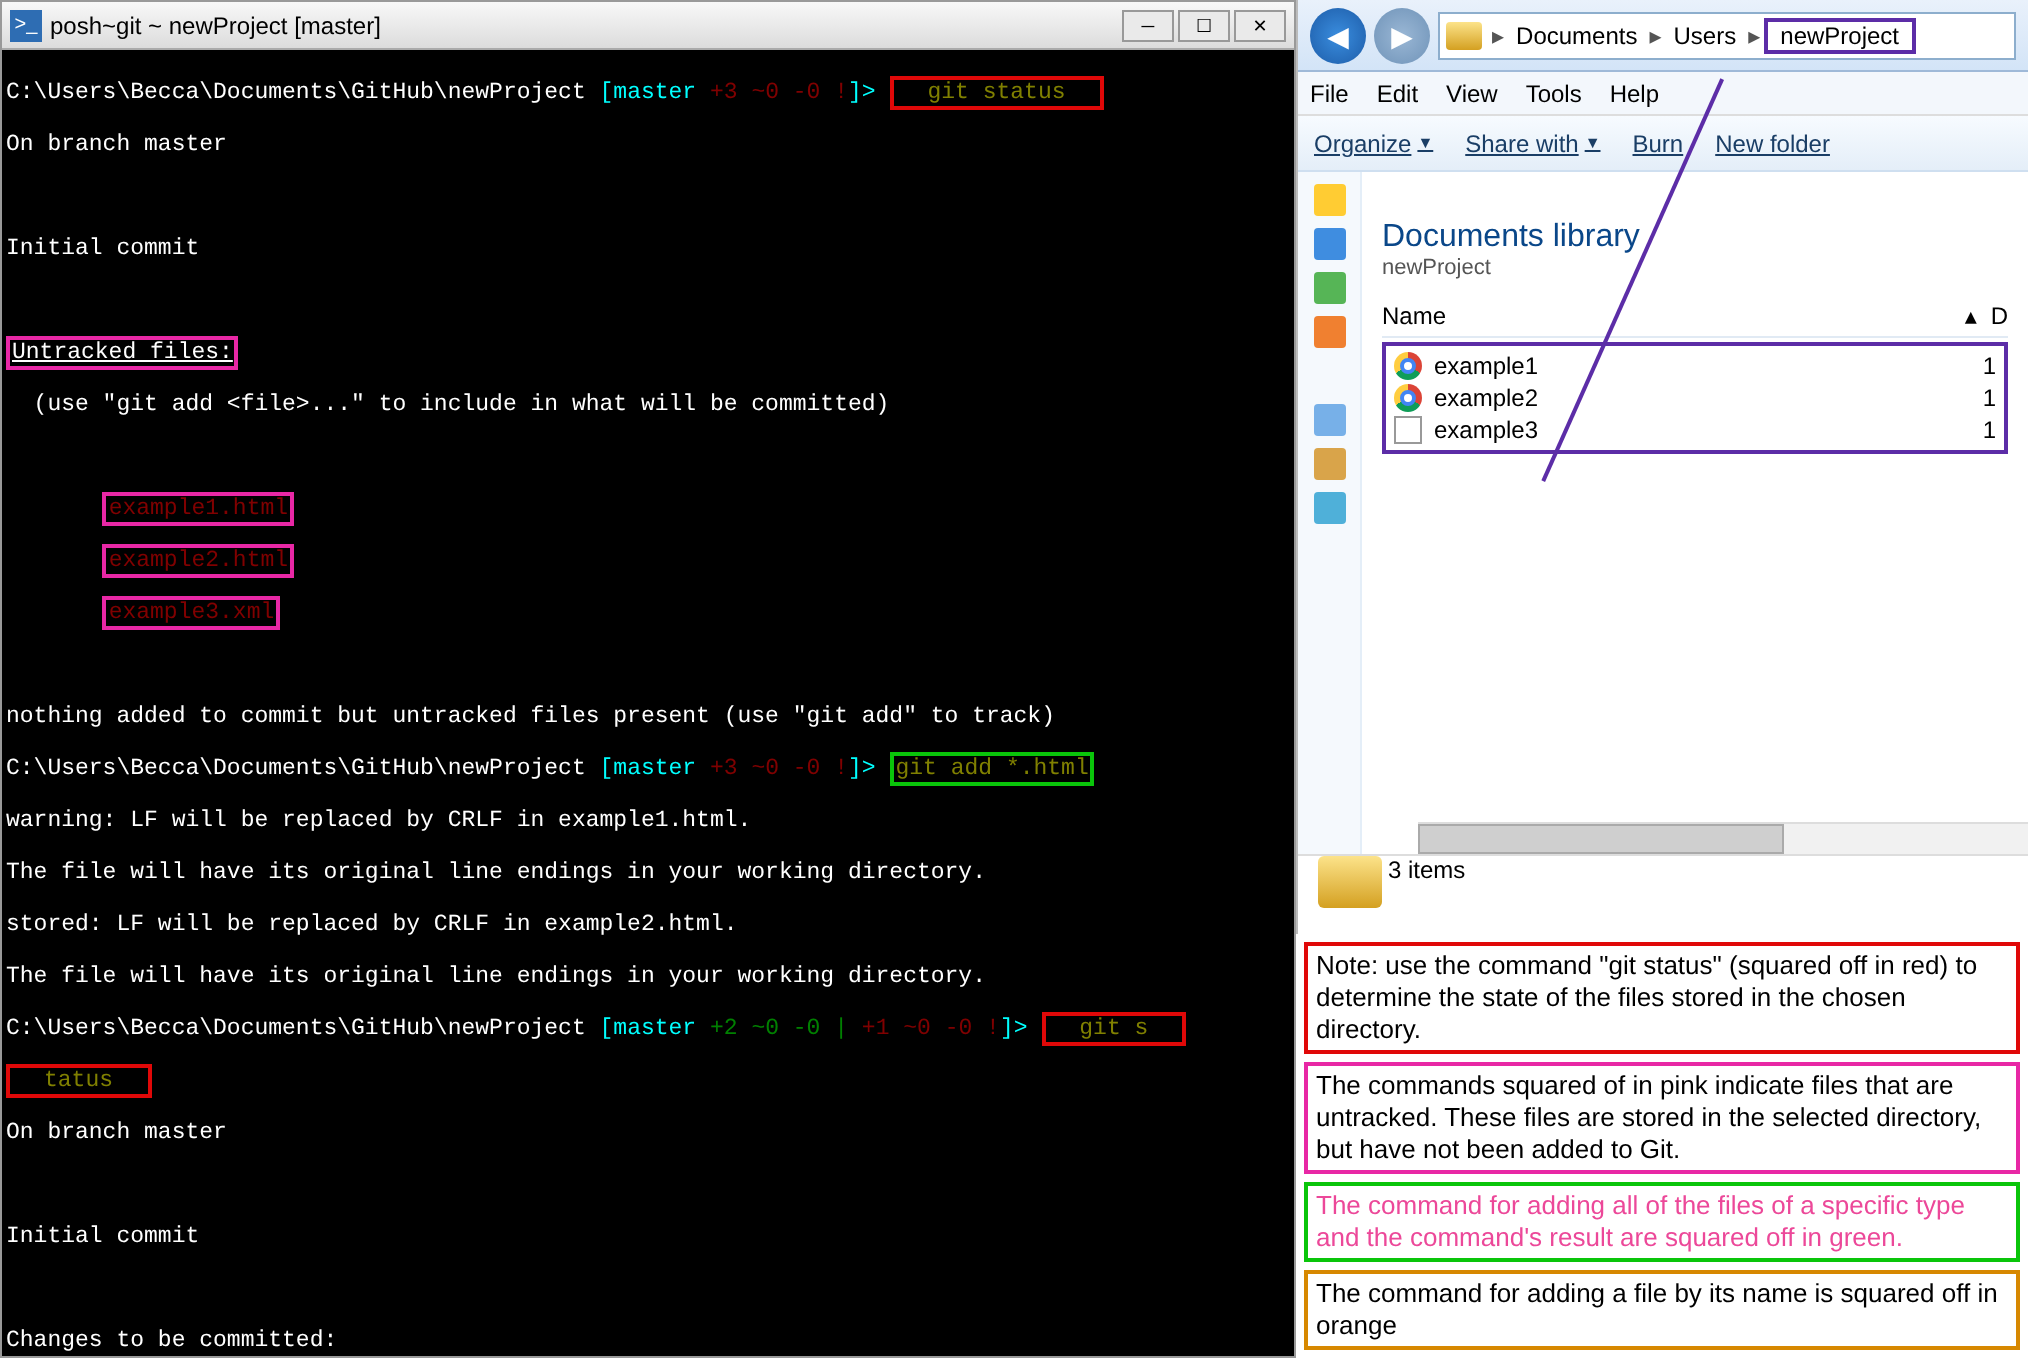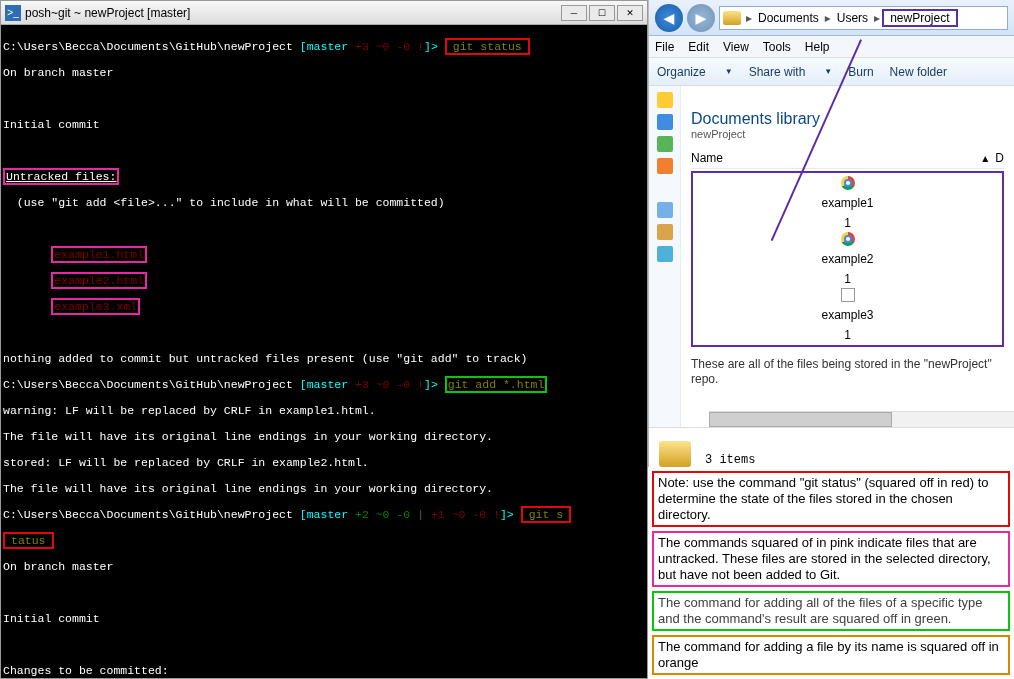--- a/index.html
+++ b/index.html
@@ -13,65 +13,65 @@
 .win-btn { width: 26px; height: 16px; border: 1px solid #999; background: #eaeaea; font-size: 9px; display: flex; align-items: center; justify-content: center; cursor: pointer; }
 .terminal { flex: 1; background: #000; font-family: "Consolas","Courier New",monospace; font-size: 11.5px; line-height: 13px; color: #ccc; padding: 2px 2px; overflow: hidden; white-space: pre; }
 .terminal .ln { display: block; }
 .white { color: #fff; }
 .cyan { color: #00ffff; }
 .green { color: #00ff00; }
 .dgreen { color: #008000; }
 .red { color: #a00; }
 .dred { color: #800000; }
 .yellow { color: #808000; }
-.box-red { border: 2px solid #e00808; padding: 0 6px; }
+.box-red { border: 2px solid #e00808; padding: 0 17px; }
 .box-pink { border: 2px solid #e827a5; padding: 0 1px; }
 .box-green { border: 2px solid #0ac50a; padding: 0 1px; }
 .uline { text-decoration: underline; }
 
 .explorer { width: 366px; height: 480px; border-left: 1px solid #bbb; display: flex; flex-direction: column; background: #fff; }
 .exp-nav { height: 36px; background: linear-gradient(#e9f1fb,#d3e4f7); display: flex; align-items: center; padding: 0 6px; gap: 4px; border-bottom: 1px solid #9fb9d8; }
 .nav-btn { width: 28px; height: 28px; border-radius: 50%; background: radial-gradient(#3a8dde,#1d5ca8); display: flex; align-items: center; justify-content: center; color: #fff; font-size: 14px; cursor: pointer; }
 .nav-btn.disabled { background: radial-gradient(#9ab7d5,#6f93b8); }
 .crumb-bar { flex: 1; height: 24px; background: #fff; border: 1px solid #8daecd; display: flex; align-items: center; font-size: 12px; }
 .crumb-sep { padding: 0 2px; color: #555; }
 .crumb { padding: 0 4px; cursor: pointer; }
 .crumb.boxed { border: 2px solid #5c2da7; padding: 0 6px; }
 .folder-glyph { width: 18px; height: 14px; margin: 0 3px; background: linear-gradient(#fce38a,#d4a021); border-radius: 2px; display: inline-block; }
 .exp-menu { height: 22px; background: #f3f7fc; display: flex; align-items: center; padding: 0 6px; gap: 14px; font-size: 12px; border-bottom: 1px solid #ddd; }
 .exp-toolbar { height: 28px; background: linear-gradient(#f7fbff,#e4eef8); display: flex; align-items: center; padding: 0 8px; gap: 16px; font-size: 12px; border-bottom: 1px solid #cfdff0; color: #1a3e66; }
-.exp-toolbar .ti { cursor: pointer; display: flex; align-items: center; gap: 19px; }
+.exp-toolbar .ti { cursor: pointer; display: flex; align-items: center; gap: 3px; text-decoration: underline; }
 .drop { font-size: 8px; }
 .exp-body { flex: 1; display: flex; overflow: hidden; }
 .exp-side { width: 32px; background: #f5f9fd; border-right: 1px solid #e4eef8; display: flex; flex-direction: column; align-items: center; padding-top: 6px; gap: 6px; }
 .side-ico { width: 16px; height: 16px; border-radius: 2px; }
 .exp-main { flex: 1; padding: 24px 10px; position: relative; }
 .lib-title { font-size: 16px; color: #0a4789; }
 .lib-sub { font-size: 11px; color: #555; margin-bottom: 8px; }
 .col-bar { display: flex; font-size: 12px; border-bottom: 1px solid #e1eaf4; padding: 3px 0; }
 .col-name { flex: 1; }
 .file-list { border: 2px solid #5c2da7; margin-top: 2px; padding: 2px 4px; width: 100%; }
-.file-row { display: flex; align-items: center; gap: 6px; padding: 1px 0; font-size: 12px; cursor: pointer; flex-direction: column; }
+.file-row { display: flex; align-items: center; gap: 6px; padding: 1px 0; font-size: 12px; cursor: pointer; }
 .file-ico { width: 14px; height: 14px; }
 .chrome-ico { background: conic-gradient(#db4437 0 120deg,#0f9d58 120deg 240deg,#ffcd40 240deg 360deg); border-radius: 50%; position: relative; }
 .chrome-ico::after { content:""; position:absolute; inset:3px; background:#fff; border-radius:50%; border:2px solid #4285f4; }
 .doc-ico { background:#fff; border:1px solid #999; }
 .annotation { font-size: 12px; color: #333; margin-top: 10px; line-height: 15px; }
 .hscroll { position: absolute; bottom: 0; left: 28px; right: 0; height: 16px; background: #f1f1f1; border-top: 1px solid #ddd; display: flex; }
 .hscroll-track { flex:1; position: relative; }
 .hscroll-thumb { position:absolute; left:0; width:60%; height:100%; background:#cfcfcf; border:1px solid #aaa; }
-.exp-status { height: 40px; border-top: 1px solid #ddd; display: flex; align-items: flex-end; padding: 0 10px; gap: 14px; font-size: 12px; font-family: Liberation Mono, monospace; }
+.exp-status { height: 40px; border-top: 1px solid #ddd; display: flex; align-items: flex-start; padding: 0 10px; gap: 3px; font-size: 12px; }
 .status-folder { width: 32px; height: 26px; background: linear-gradient(#fce38a,#d4a021); border-radius: 3px; }
 
 .right-col { display: flex; flex-direction: column; width: 366px; height: 679px; }
 .notes { flex: 1; padding: 4px; display: flex; flex-direction: column; gap: 4px; font-size: 13px; line-height: 16px; }
 .note { padding: 2px 4px; }
 .note.red { border: 2px solid #e00808; color: #000; }
 .note.pink { border: 2px solid #e827a5; color: #000; }
-.note.green { border: 2px solid #0ac50a; color: #404040; }
+.note.green { border: 2px solid #0ac50a; color: #ec4899; }
 .note.orange { border: 2px solid #d78800; color: #000; }
 .purple-line { position: absolute; border-top: 2px solid #5c2da7; transform-origin: top left; }
 </style>
 </head>
 <body>
 
 <div class="container">
   <div class="terminal-window">
     <div class="titlebar">
       <div class="titlebar-icon">&gt;_</div>
@@ -201,21 +201,20 @@
               <span class="file-ico chrome-ico"></span>
               <span style="flex:1">example2</span>
               <span>1</span>
             </div>
             <div class="file-row">
               <span class="file-ico doc-ico"></span>
               <span style="flex:1">example3</span>
               <span>1</span>
             </div>
           </div>
-          <div class="annotation">These are all of the files being stored in the "newProject" repo.</div>
           <div class="hscroll">
             <div class="hscroll-track">
                 <div class="hscroll-thumb"></div>
               </div>
           </div>
         </div>
       </div>
       <div class="exp-status">
         <div class="status-folder"></div>
         <span>3 items</span>

